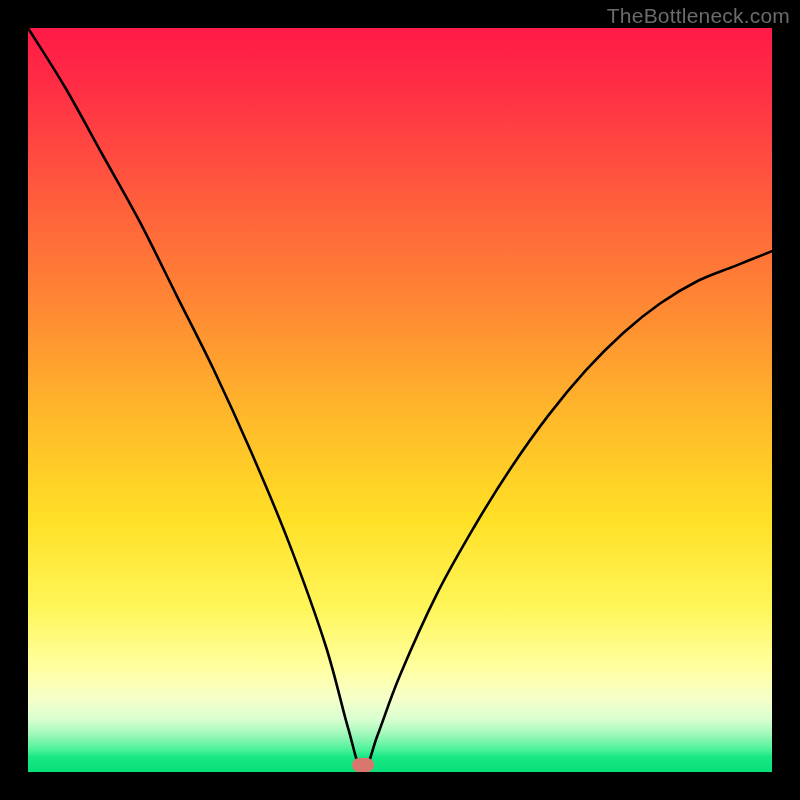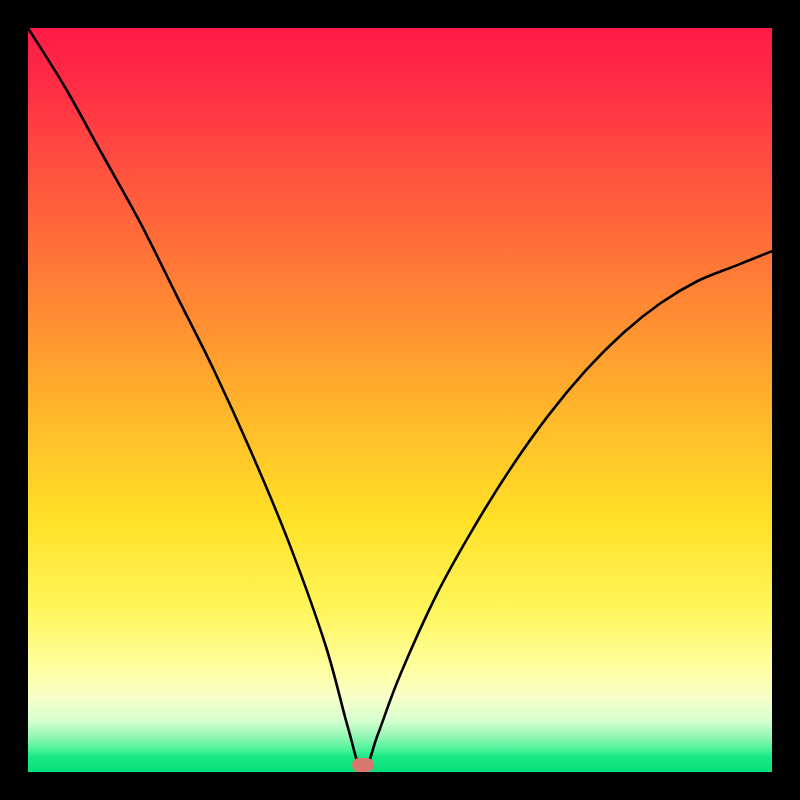--- a/index.html
+++ b/index.html
@@ -66,20 +66,21 @@
     font-size: 21px;
     letter-spacing: 0.2px;
     font-weight: 500;
   }
 </style>
 </head>
 <body>
 
 <div class="frame">
 
+  <div class="watermark">TheBottleneck.com</div>
 
   <div class="plot-area">
     <div class="gradient"></div>
 
     <svg class="curve" viewBox="0 0 744 744" preserveAspectRatio="none">
       <path id="curve-path" fill="none" stroke="#000" stroke-width="2.6" stroke-linecap="round" stroke-linejoin="round" d="M 0.0 0.0 C 6.2 9.9, 24.8 38.4, 37.2 59.5 C 49.6 80.6, 62.0 104.2, 74.4 126.5 C 86.8 148.8, 99.2 169.9, 111.6 193.4 C 124.0 217.0, 136.4 243.0, 148.8 267.8 C 161.2 292.6, 173.6 316.2, 186.0 342.2 C 198.4 368.3, 210.8 395.6, 223.2 424.1 C 235.6 452.6, 248.0 481.1, 260.4 513.4 C 272.8 545.6, 287.7 586.5, 297.6 617.5 C 307.5 648.5, 313.7 678.3, 319.9 699.4 C 326.1 720.4, 329.8 742.8, 334.8 744.0 C 339.8 745.2, 343.5 722.9, 349.7 706.8 C 355.9 690.7, 362.1 670.8, 372.0 647.3 C 381.9 623.7, 396.8 590.2, 409.2 565.4 C 421.6 540.6, 434.0 519.6, 446.4 498.5 C 458.8 477.4, 471.2 457.6, 483.6 439.0 C 496.0 420.4, 508.4 403.0, 520.8 386.9 C 533.2 370.8, 545.6 355.9, 558.0 342.2 C 570.4 328.6, 582.8 316.2, 595.2 305.0 C 607.6 293.9, 620.0 284.0, 632.4 275.3 C 644.8 266.6, 657.2 259.2, 669.6 253.0 C 682.0 246.8, 694.4 243.0, 706.8 238.1 C 719.2 233.1, 737.8 225.7, 744.0 223.2"></path>
     </svg>
 
     <div class="marker" style="left: 334.8px; top: 736.56px; background: rgb(217, 119, 111);"></div>
   </div>

